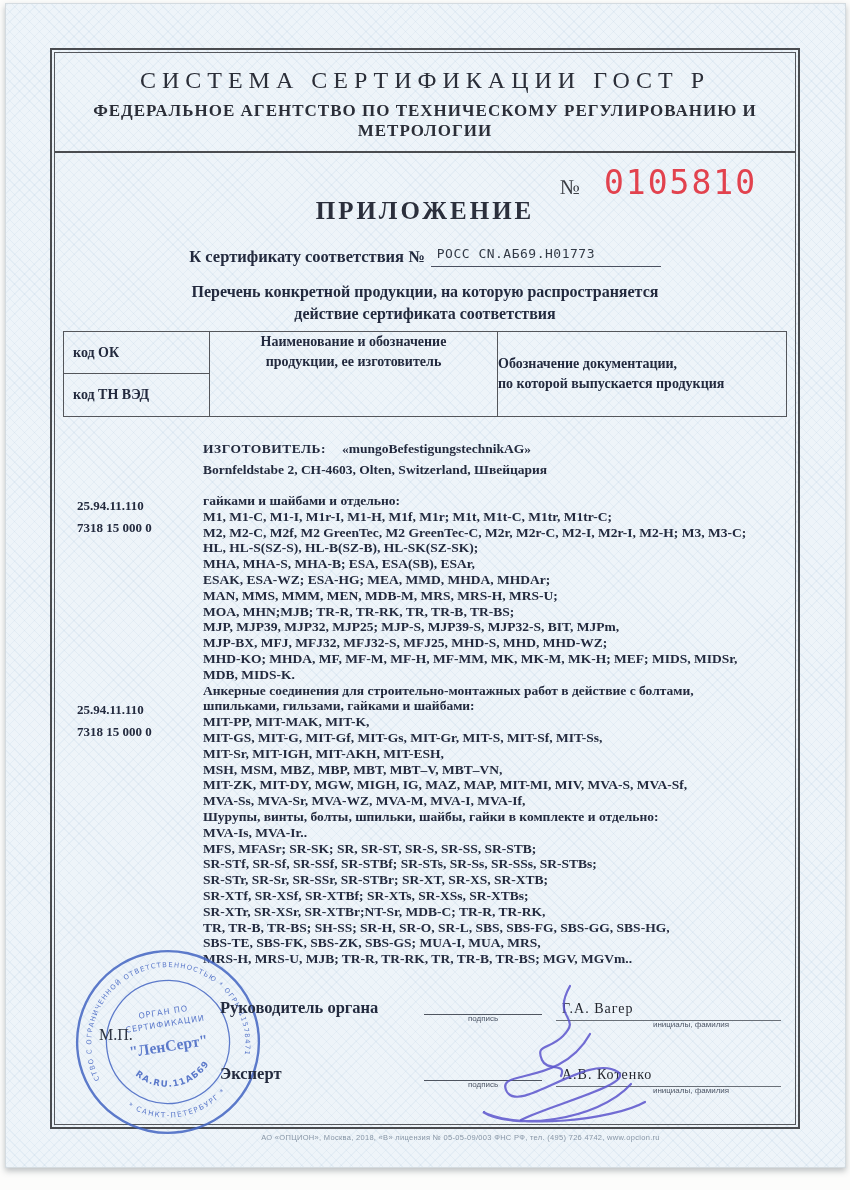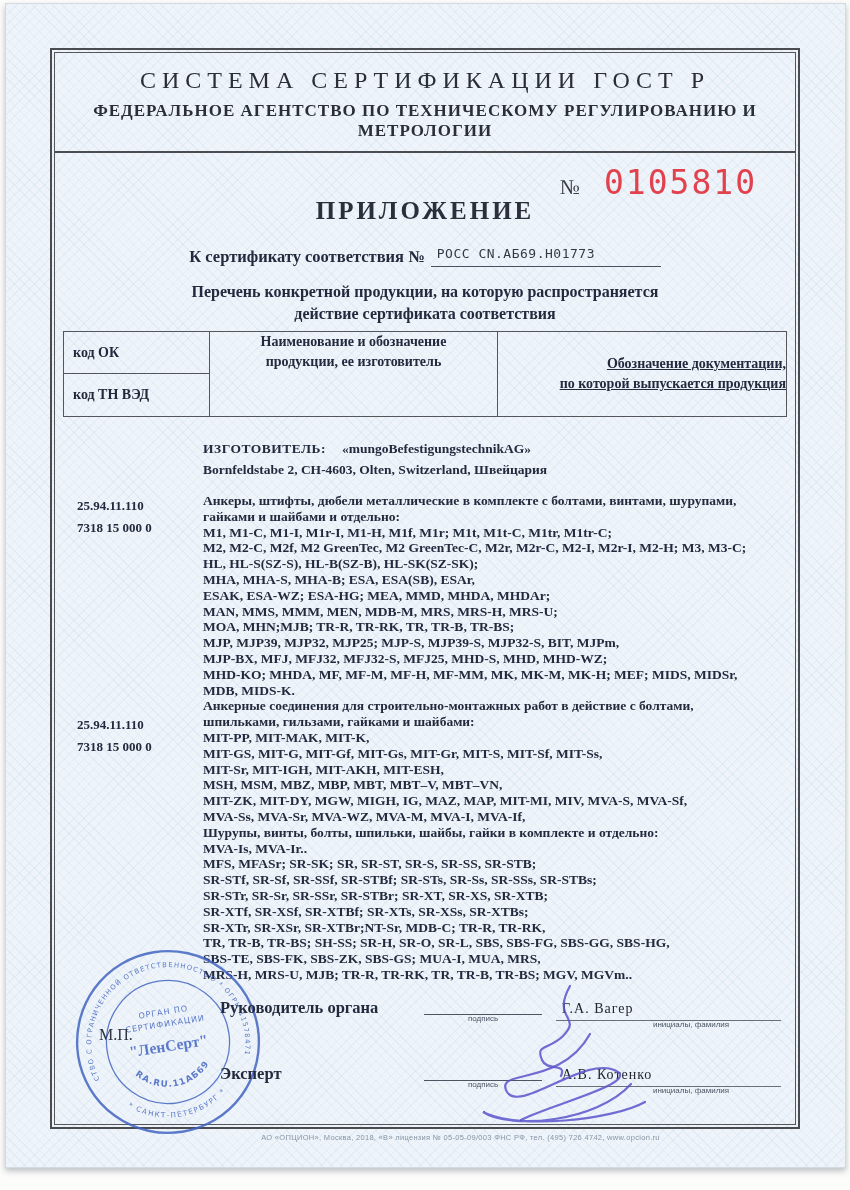--- a/index.html
+++ b/index.html
@@ -43,21 +43,21 @@
   
   .tbl {
     display:grid; grid-template-columns:146px 288px 1fr;
     border:1.5px solid #54565b; margin:8px 8px 0 8px; height:84px;
     color:#232a3e; font-weight:bold; font-size:14px;
   }
   .tbl .c1 { border-right:1.5px solid #54565b; display:grid; grid-template-rows:1fr 1fr; }
   .tbl .c1 > div { display:flex; align-items:center; padding-left:9px; }
   .tbl .c1 > div:first-child { border-bottom:1.5px solid #54565b; }
   .tbl .c2 { border-right:1.5px solid #54565b; display:flex; flex-direction:column; justify-content:flex-start; text-align:center; line-height:20px; }
-  .tbl .c3 { display:flex; flex-direction:column; justify-content:center; text-align:right; line-height:20px;text-decoration:underline; }
+  .tbl .c3 { display:flex; flex-direction:column; justify-content:center; text-align:left; line-height:20px; }
   
   .row { display:flex; color:#232a3e; }
   .codes { width:148px; padding:2px 0 0 22px; box-sizing:border-box; font-weight:bold; font-size:13px; line-height:22px; white-space:nowrap; }
   .codes.cpad2 { padding-top:16px; }
   .content { flex:1; font-weight:bold; font-size:13.5px; line-height:15.8px; padding-right:8px; }
   .maker { margin-top:21px; }
   .maker .content { line-height:21px; }
   .mklabel { letter-spacing:.5px; }
   .mkname { margin-left:16px; }
   .block1 { margin-top:13px; }
@@ -134,21 +134,20 @@
           <div class="mkaddr">Bornfeldstabe 2, CH-4603, Olten, Switzerland, Швейцария</div>
         </div>
       </div>
 
       <div class="row block1">
         <div class="codes">
           <div>25.94.11.110</div>
           <div>7318 15 000 0</div>
         </div>
         <div class="content">
-            <div class="pl">Анкеры,  штифты,  дюбели металлические в комплекте с болтами, винтами, шурупами,</div>
             <div class="pl">гайками и шайбами и отдельно:</div>
             <div class="pl">M1, M1-C, M1-I, M1r-I, M1-H, M1f, M1r; M1t, M1t-C, M1tr, M1tr-C;</div>
             <div class="pl">M2, M2-C, M2f, M2 GreenTec, M2 GreenTec-C, M2r, M2r-C, M2-I, M2r-I, M2-H; M3, M3-C;</div>
             <div class="pl">HL, HL-S(SZ-S), HL-B(SZ-B), HL-SK(SZ-SK);</div>
             <div class="pl">MHA, MHA-S, MHA-B;  ESA, ESA(SB), ESAr,</div>
             <div class="pl">ESAK, ESA-WZ; ESA-HG; MEA, MMD, MHDA, MHDAr;</div>
             <div class="pl">MAN, MMS, MMM, MEN, MDB-M, MRS, MRS-H, MRS-U;</div>
             <div class="pl">MOA, MHN;MJB; TR-R, TR-RK, TR, TR-B, TR-BS;</div>
             <div class="pl">MJP, MJP39, MJP32, MJP25;  MJP-S, MJP39-S, MJP32-S, BIT, MJPm,</div>
             <div class="pl">MJP-BX, MFJ, MFJ32, MFJ32-S, MFJ25, MHD-S, MHD, MHD-WZ;</div>

